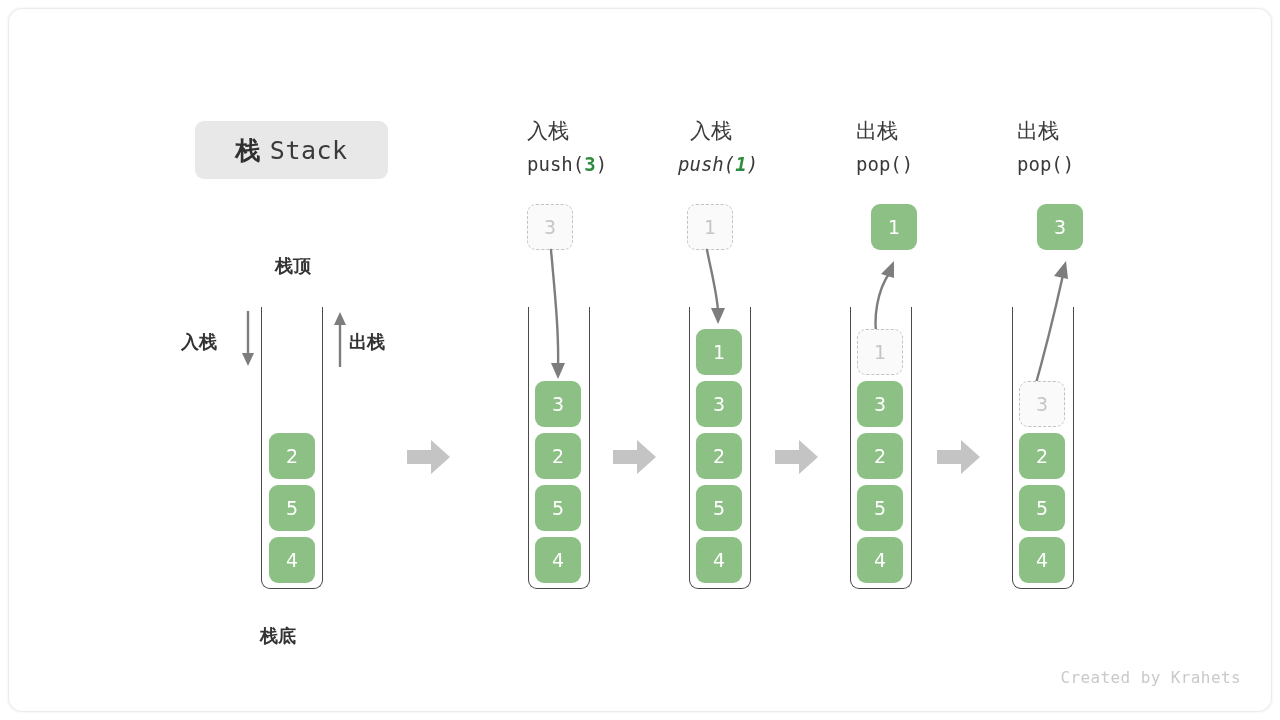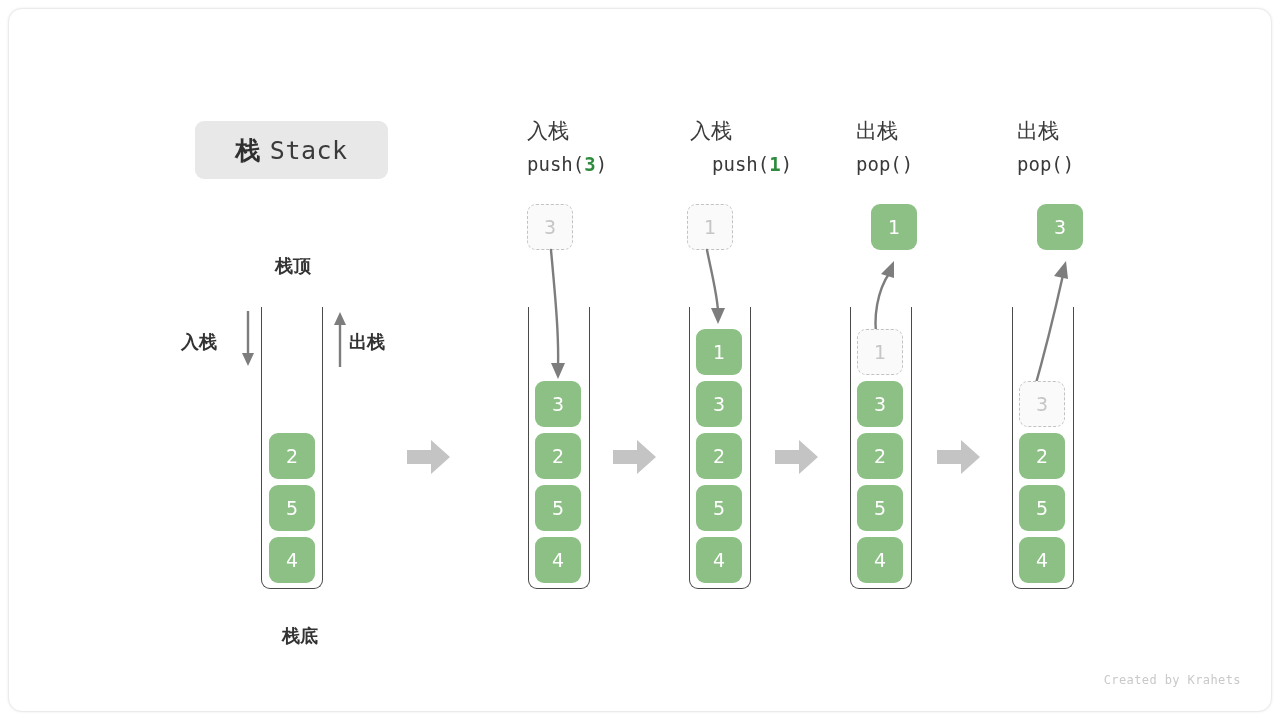--- a/index.html
+++ b/index.html
@@ -124,39 +124,39 @@
   .conn { position: absolute; overflow: visible; }
 
   
   .dir-arrow { position: absolute; }
 
   
   #credit {
     right: 30px;
     bottom: 24px;
     font-family: "DejaVu Sans Mono", monospace;
-    font-size: 12px;
+    font-size: 16px;
     color: #c9c9c9;
     letter-spacing: 0.4px;
   }
 </style>
 </head>
 <body>
 
 <div id="root">
   <div id="card">
 
     <div class="abs" id="title-badge">
       <span class="t-cn">栈</span>
       <span class="t-en">Stack</span>
     </div>
 
     <div class="abs cn-bold" style="left:254px; top:245px; width:60px; text-align:center;">栈顶</div>
 
-    <div class="abs cn-bold" style="left:261px; top:615px; width:60px; text-align:center;">栈底</div>
+    <div class="abs cn-bold" style="left:239px; top:615px; width:60px; text-align:center;">栈底</div>
 
     <div class="abs cn-bold" style="left:172px; top:321px;">入栈</div>
 
     <div class="abs cn-bold" style="left:340px; top:321px;">出栈</div>
 
     <svg class="dir-arrow" style="left:228px; top:300px;" width="22" height="60" viewBox="0 0 22 60">
       <line x1="11" y1="2" x2="11" y2="48" stroke="#7d7d7d" stroke-width="2.4"></line>
       <polygon points="11,57 5,44 17,44" fill="#7d7d7d"></polygon>
     </svg>
 
@@ -192,21 +192,21 @@
     <div class="cell solid" style="left:526px; top:372px;">3</div>
     <div class="cell solid" style="left:526px; top:424px;">2</div>
     <div class="cell solid" style="left:526px; top:476px;">5</div>
     <div class="cell solid" style="left:526px; top:528px;">4</div>
 
     <svg class="block-arrow" style="left:604px; top:428px;" width="44" height="40" viewBox="0 0 44 40">
       <polygon points="0,13 24,13 24,3 43,20 24,37 24,27 0,27" fill="#c4c4c4"></polygon>
     </svg>
 
     <div class="abs op-cn" style="left:681px; top:108px;">入栈</div>
-    <div class="abs op-code" style="left:703px; top:144px;">
+    <div class="abs op-code" style="left:669px; top:144px;font-style:italic;">
       <span>push(</span><span class="arg">1</span><span>)</span>
     </div>
 
     <div class="cell ghost" style="left:678px; top:195px;">1</div>
 
     <svg class="conn" style="left:665px; top:230px;" width="100" height="100" viewBox="0 0 100 100">
       <path d="M 33 11 C 38 36, 43 55, 44 72" fill="none" stroke="#7d7d7d" stroke-width="2.4" stroke-linecap="round"></path>
       <polygon points="44,85 37,69 51,69" fill="#7d7d7d"></polygon>
     </svg>
 

